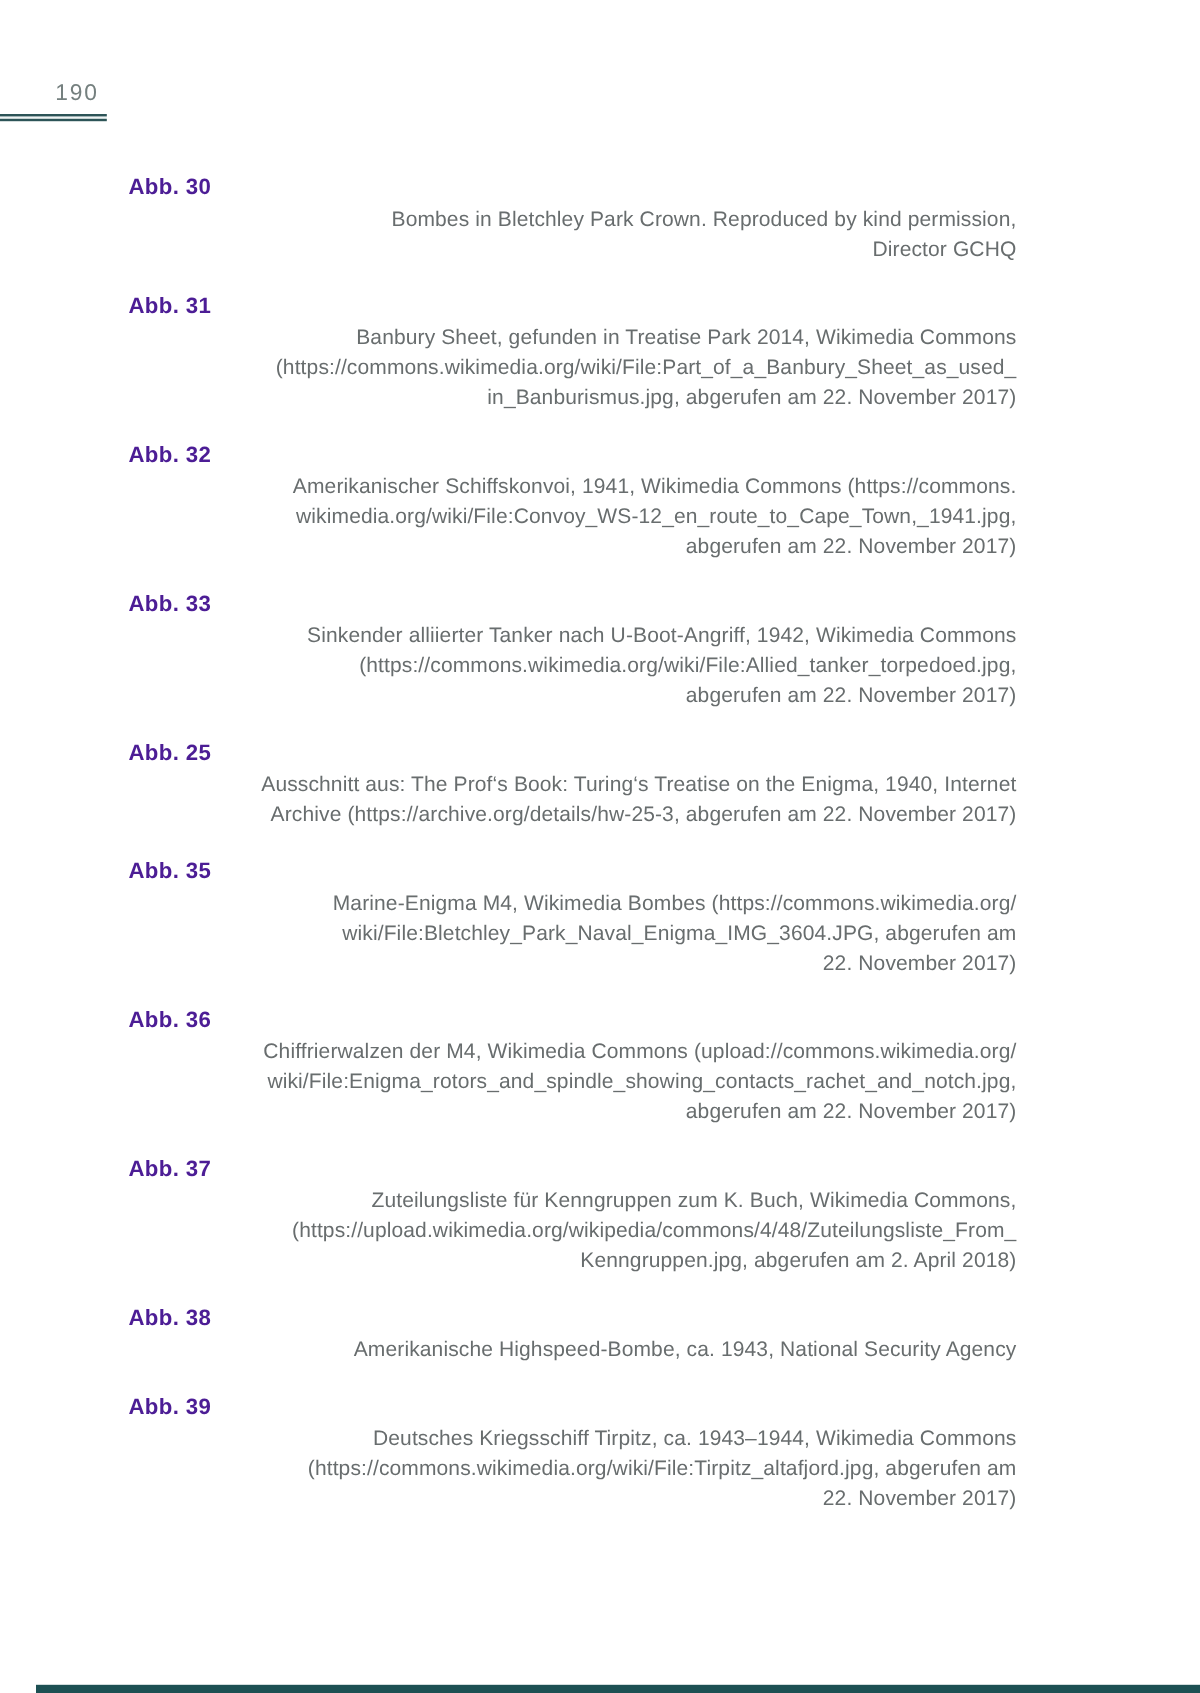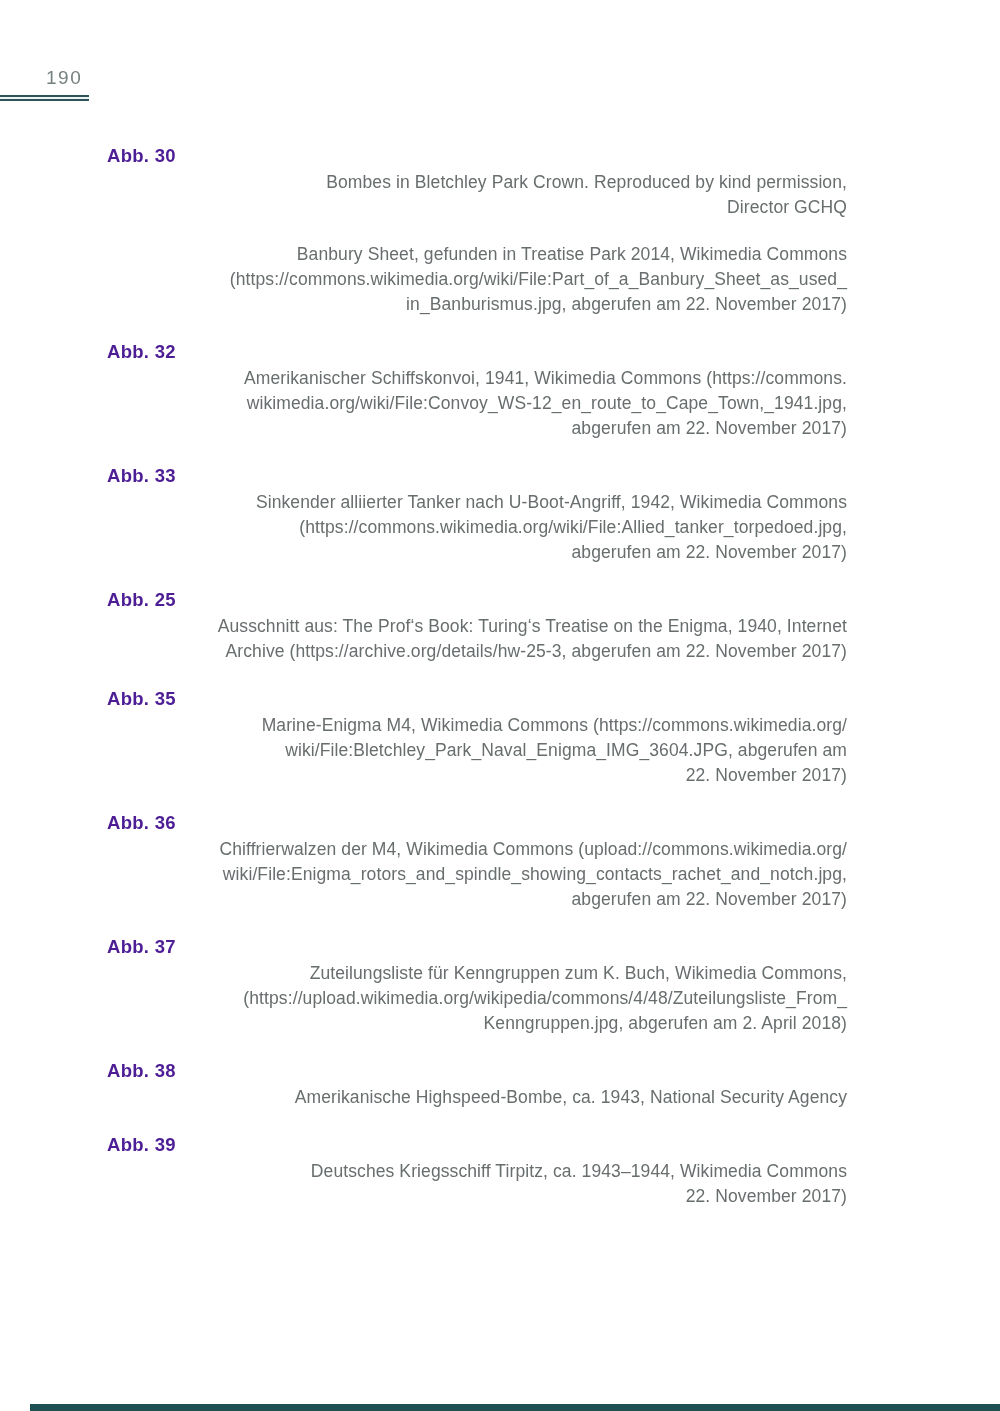--- a/index.html
+++ b/index.html
@@ -65,20 +65,21 @@
 
   <div class="double-rule"></div>
 
   <main class="content" id="entries">
       <div class="entry">
         <div class="entry-label">Abb. 30</div>
         <div class="entry-line">Bombes in Bletchley Park Crown. Reproduced by kind permission,</div>
         <div class="entry-line">Director GCHQ</div>
       </div>
       <div class="entry">
+        <div class="entry-label">Abb. 31</div>
         <div class="entry-line">Banbury Sheet, gefunden in Treatise Park 2014, Wikimedia Commons</div>
         <div class="entry-line">(https://commons.wikimedia.org/wiki/File:Part_of_a_Banbury_Sheet_as_used_</div>
         <div class="entry-line">in_Banburismus.jpg, abgerufen am 22. November 2017)</div>
       </div>
       <div class="entry">
         <div class="entry-label">Abb. 32</div>
         <div class="entry-line">Amerikanischer Schiffskonvoi, 1941, Wikimedia Commons (https://commons.</div>
         <div class="entry-line">wikimedia.org/wiki/File:Convoy_WS-12_en_route_to_Cape_Town,_1941.jpg,</div>
         <div class="entry-line">abgerufen am 22. November 2017)</div>
       </div>
@@ -88,21 +89,21 @@
         <div class="entry-line">(https://commons.wikimedia.org/wiki/File:Allied_tanker_torpedoed.jpg,</div>
         <div class="entry-line">abgerufen am 22. November 2017)</div>
       </div>
       <div class="entry">
         <div class="entry-label">Abb. 25</div>
         <div class="entry-line">Ausschnitt aus: The Prof‘s Book: Turing‘s Treatise on the Enigma, 1940, Internet</div>
         <div class="entry-line">Archive (https://archive.org/details/hw-25-3, abgerufen am 22. November 2017)</div>
       </div>
       <div class="entry">
         <div class="entry-label">Abb. 35</div>
-        <div class="entry-line">Marine-Enigma M4, Wikimedia Commons (https://commons.wikimedia.org/</div>
+        <div class="entry-line">Marine-Enigma M4, Wikimedia Bombes (https://commons.wikimedia.org/</div>
         <div class="entry-line">wiki/File:Bletchley_Park_Naval_Enigma_IMG_3604.JPG, abgerufen am</div>
         <div class="entry-line">22. November 2017)</div>
       </div>
       <div class="entry">
         <div class="entry-label">Abb. 36</div>
         <div class="entry-line">Chiffrierwalzen der M4, Wikimedia Commons (upload://commons.wikimedia.org/</div>
         <div class="entry-line">wiki/File:Enigma_rotors_and_spindle_showing_contacts_rachet_and_notch.jpg,</div>
         <div class="entry-line">abgerufen am 22. November 2017)</div>
       </div>
       <div class="entry">
@@ -111,19 +112,20 @@
         <div class="entry-line">(https://upload.wikimedia.org/wikipedia/commons/4/48/Zuteilungsliste_From_</div>
         <div class="entry-line">Kenngruppen.jpg, abgerufen am 2. April 2018)</div>
       </div>
       <div class="entry">
         <div class="entry-label">Abb. 38</div>
         <div class="entry-line">Amerikanische Highspeed-Bombe, ca. 1943, National Security Agency</div>
       </div>
       <div class="entry">
         <div class="entry-label">Abb. 39</div>
         <div class="entry-line">Deutsches Kriegsschiff Tirpitz, ca. 1943–1944, Wikimedia Commons</div>
+        <div class="entry-line">(https://commons.wikimedia.org/wiki/File:Tirpitz_altafjord.jpg, abgerufen am</div>
         <div class="entry-line">22. November 2017)</div>
       </div>
     </main>
 
   <div class="footer-bar"></div>
 
 </div>
 
 </body></html>

